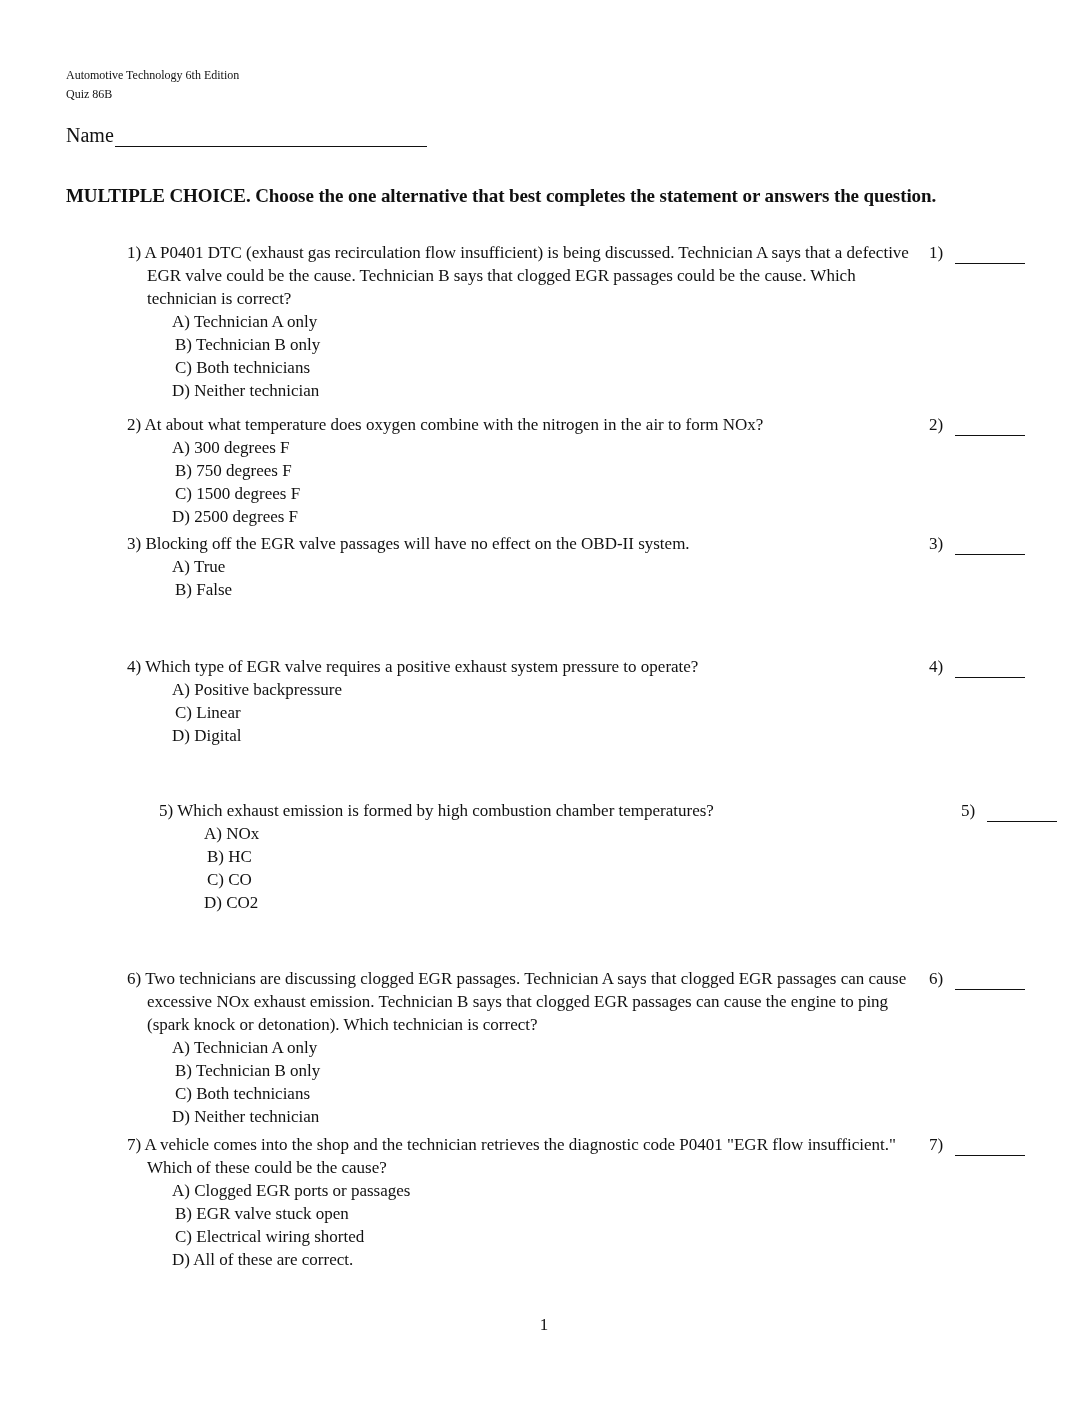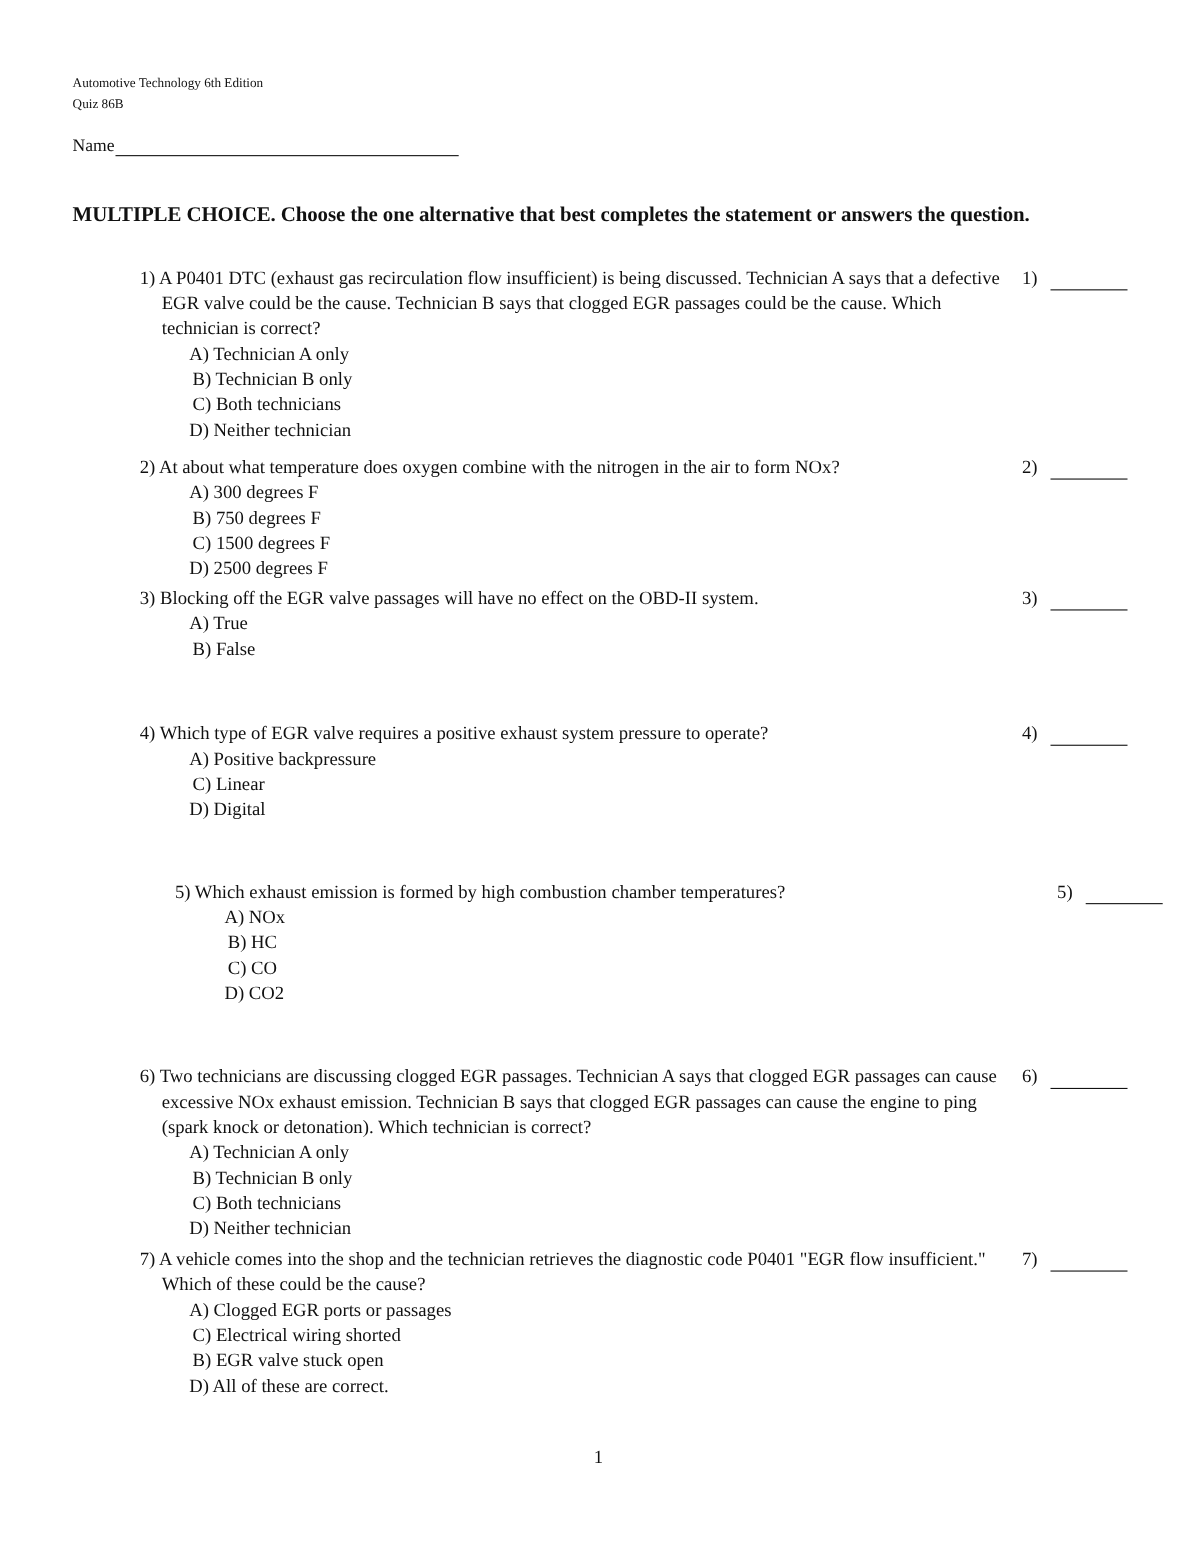--- a/index.html
+++ b/index.html
@@ -19,21 +19,21 @@
       position: absolute;
       left: 66px;
       top: 66px;
       font-size: 12px;
       line-height: 19px;
     }
     .name-row {
       position: absolute;
       left: 66px;
       top: 124px;
-      font-size: 16px;
+      font-size: 20px;
       display: flex;
       align-items: flex-end;
     }
     .name-line {
       display: inline-block;
       width: 312px;
       border-bottom: 1px solid #111;
       height: 17px;
       margin-left: 1px;
     }
@@ -167,22 +167,22 @@
   <div class="option d">D) Neither technician</div>
   <div class="answer-slot">
     <span>6)</span>
     <span class="answer-line"></span>
   </div>
 </div>
 
 <div class="question" style="top:1133px;">
   <div class="q-text"><span>7)</span> <span>A vehicle comes into the shop and the technician retrieves the diagnostic code P0401 "EGR flow insufficient." Which of these could be the cause?</span></div>
   <div class="option a">A) Clogged EGR ports or passages</div>
+  <div class="option b">B) EGR valve stuck open</div>
   <div class="option c">C) Electrical wiring shorted</div>
-  <div class="option b">B) EGR valve stuck open</div>
   <div class="option d">D) All of these are correct.</div>
   <div class="answer-slot">
     <span>7)</span>
     <span class="answer-line"></span>
   </div>
 </div>
 
 <div class="page-number">1</div>
 
 </body></html>

